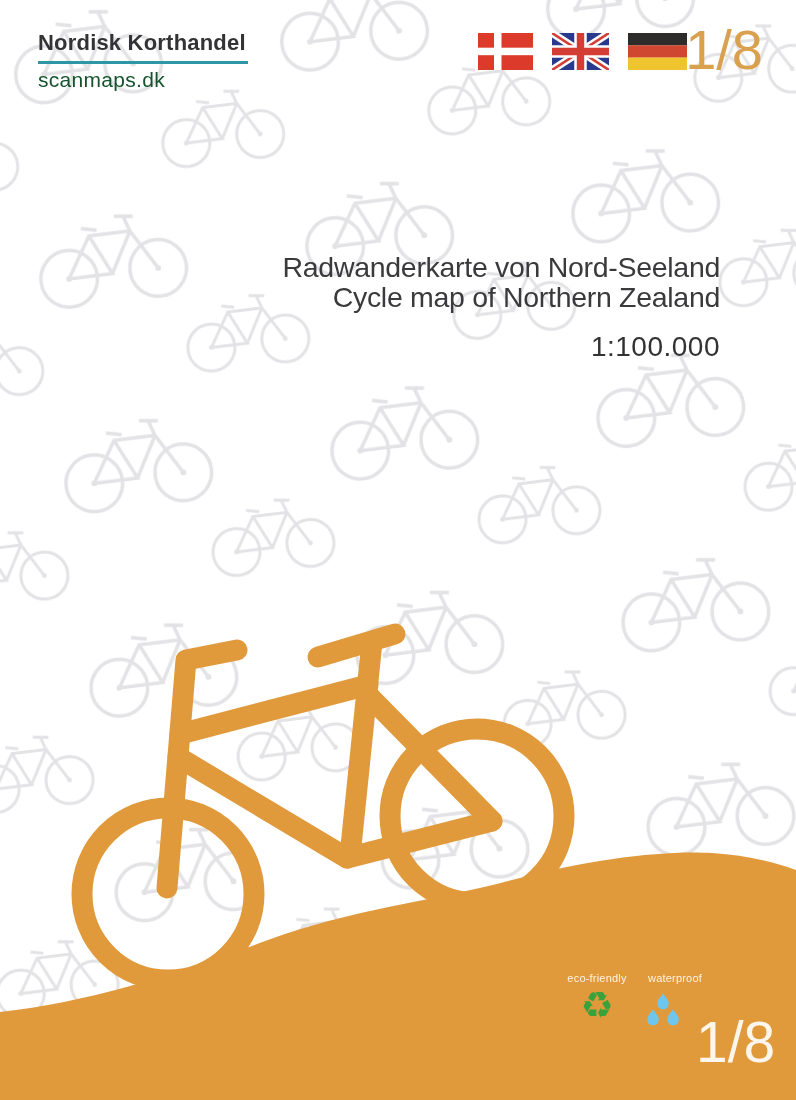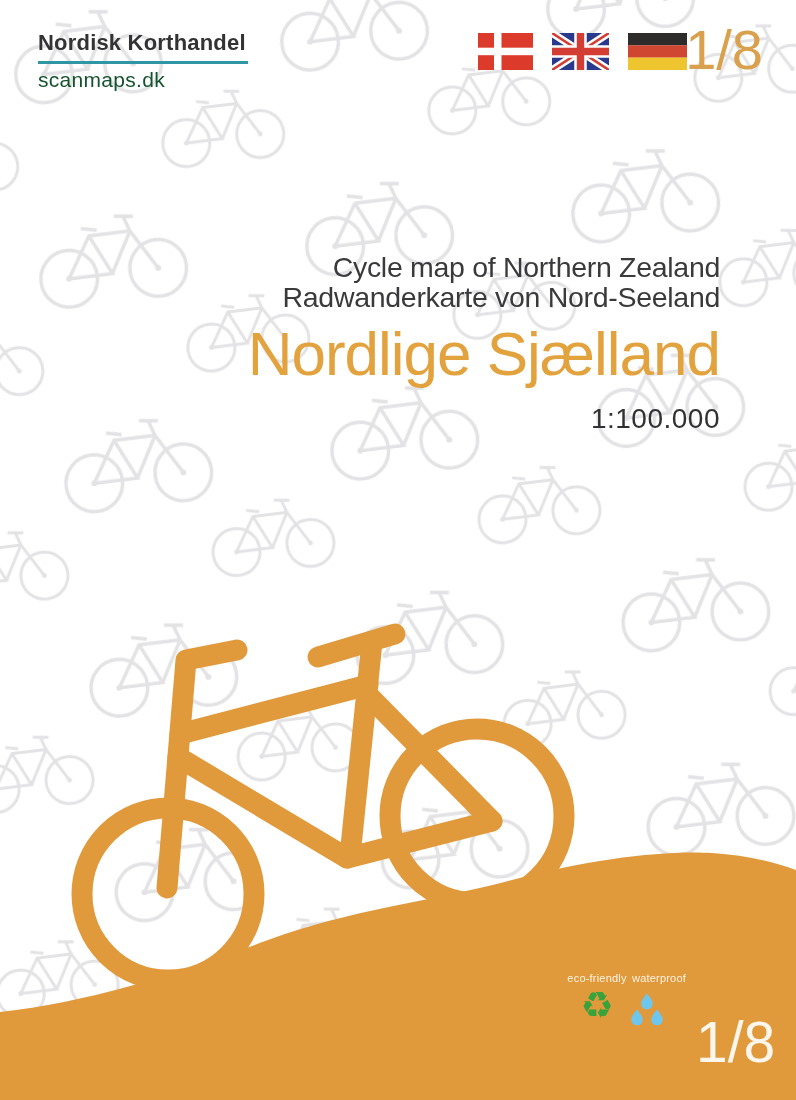--- a/index.html
+++ b/index.html
@@ -39,21 +39,21 @@
   }
   .subtitle{font-size:28.5px;line-height:1.07;color:#3a3a3c;letter-spacing:-.3px;}
   .main-title{
     font-size:62px;line-height:1;color:#e2a23e;margin-top:10px;letter-spacing:-1px;
   }
   .map-scale{font-size:28px;color:#323234;margin-top:18px;letter-spacing:.5px;}
 
   
   .footer{position:absolute;z-index:4;left:566px;top:972px;display:flex;align-items:flex-start;}
   .badge-col{width:62px;text-align:center;}
-  .badge-col+.badge-col{margin-left:0px;}
+  .badge-col+.badge-col{margin-left:16px;}
   .badge-label{font-size:11px;color:rgba(255,250,240,.93);letter-spacing:.2px;}
   .recycle{font-size:37px;line-height:40px;color:#3aa23b;margin-top:2px;}
   .drops{margin-top:6px;}
   .sheet-bottom{
     position:absolute;left:696px;top:1014px;z-index:4;
     font-size:57px;color:#fcf6ec;line-height:1;
   }
 </style>
 </head>
 <body>
@@ -101,23 +101,22 @@
     <svg class="flag" width="59" height="37" viewBox="0 0 59 37">
       <rect width="59" height="12.4" y="0" fill="#2e2c2b"></rect>
       <rect width="59" height="12.4" y="12.3" fill="#cf4730"></rect>
       <rect width="59" height="12.4" y="24.6" fill="#efc52f"></rect>
     </svg>
   </div>
 
   <div class="sheet-top">1/8</div>
 
   <div class="title-block">
+    <div class="subtitle">Radwanderkarte von Nord-Seeland</div>
     <div class="subtitle">Cycle map of Northern Zealand</div>
-    <div class="subtitle">Radwanderkarte von Nord-Seeland</div>
-    <div class="main-title">Nordlige Sjælland</div>
     <div class="map-scale">1:100.000</div>
   </div>
 
   <svg class="layer art" width="796" height="1100" viewBox="0 0 796 1100">
     <path d="M0,1012 C90,1002 176,974 268,940 C352,909 430,902 512,880
              C592,858 668,850 712,853 C745,855 774,862 796,870
              L796,1100 L0,1100 Z" fill="#e19a3b"></path>
     <g fill="none" stroke="#e19a3b" stroke-width="21" stroke-linecap="round" stroke-linejoin="round">
       <circle cx="168" cy="894" r="86"></circle>
       <circle cx="477" cy="816" r="87"></circle>

